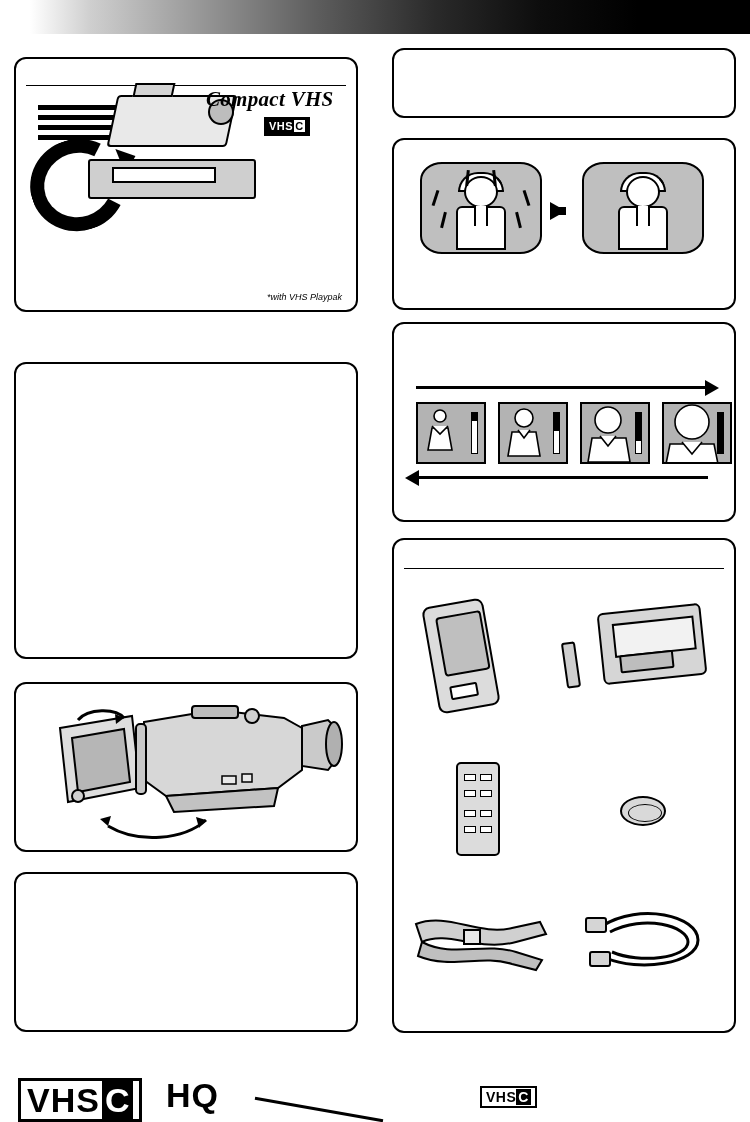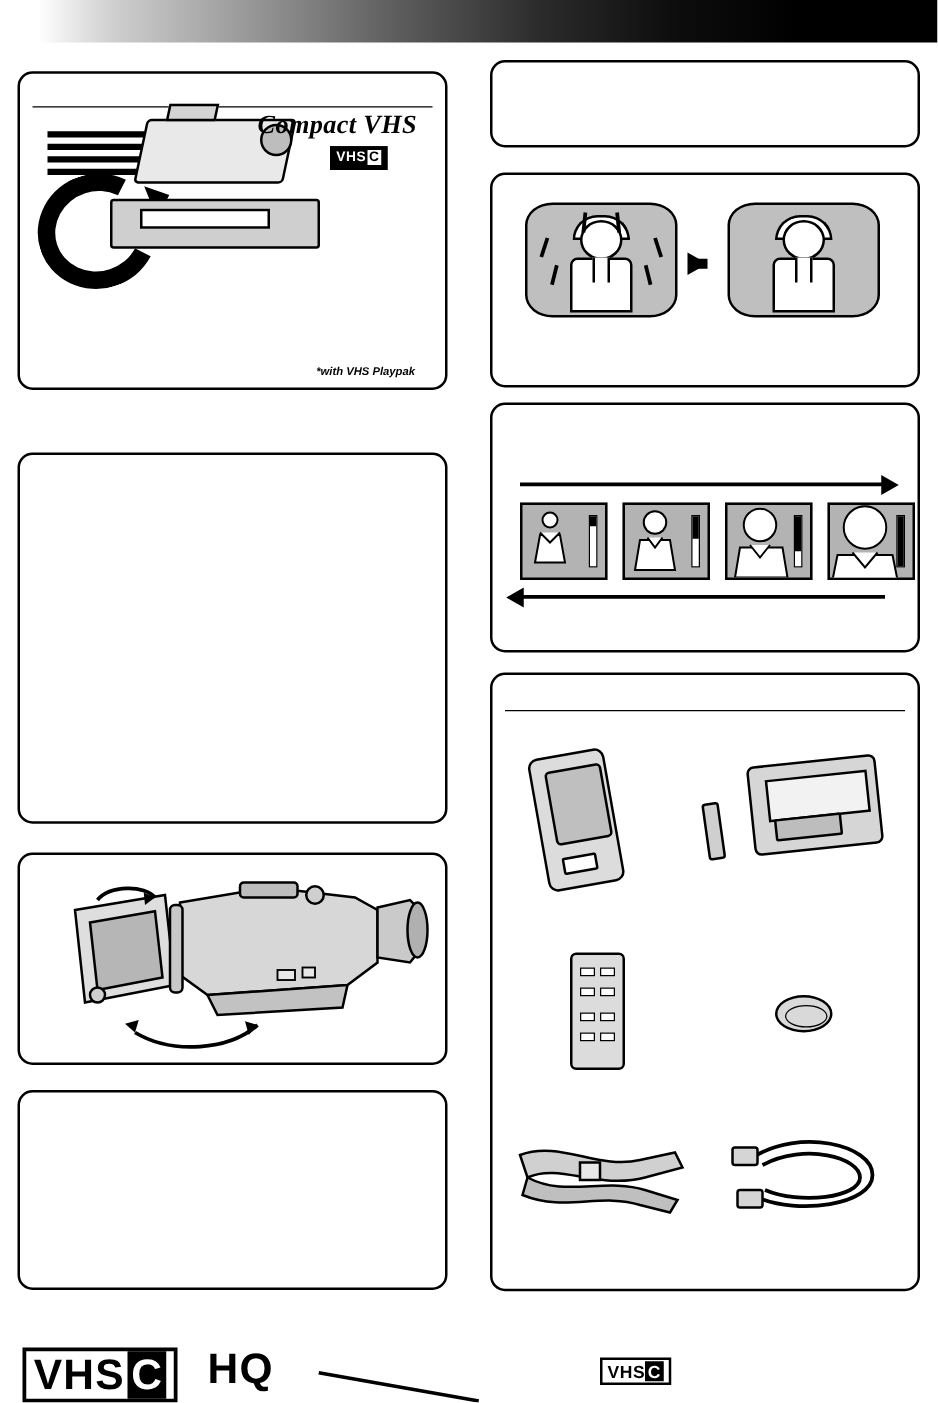--- a/index.html
+++ b/index.html
@@ -61,22 +61,22 @@
     white-space: nowrap;
   }
   .vhsc-logo-sm {
     position: absolute; left: 248px; top: 58px;
     border: 2px solid #000; background: #000; color: #fff;
     font-family: "Liberation Sans", sans-serif;
     font-weight: bold; font-size: 11px; line-height: 13px;
     padding: 1px 3px; letter-spacing: 0.5px;
   }
   .footnote {
-    position: absolute; right: 24px; bottom: 8px;
-    font-size: 9px; font-weight: bold; font-style: italic;
+    position: absolute; right: 14px; bottom: 8px;
+    font-size: 9px; font-weight: normal; font-style: italic;
     color: #000;
   }
 
   
   .cam-body {
     position: absolute; left: 96px; top: 8px;
     width: 120px; height: 52px;
     background: #e9e9e9; border: 2px solid #000;
     transform: skewX(-12deg);
     border-radius: 4px;

